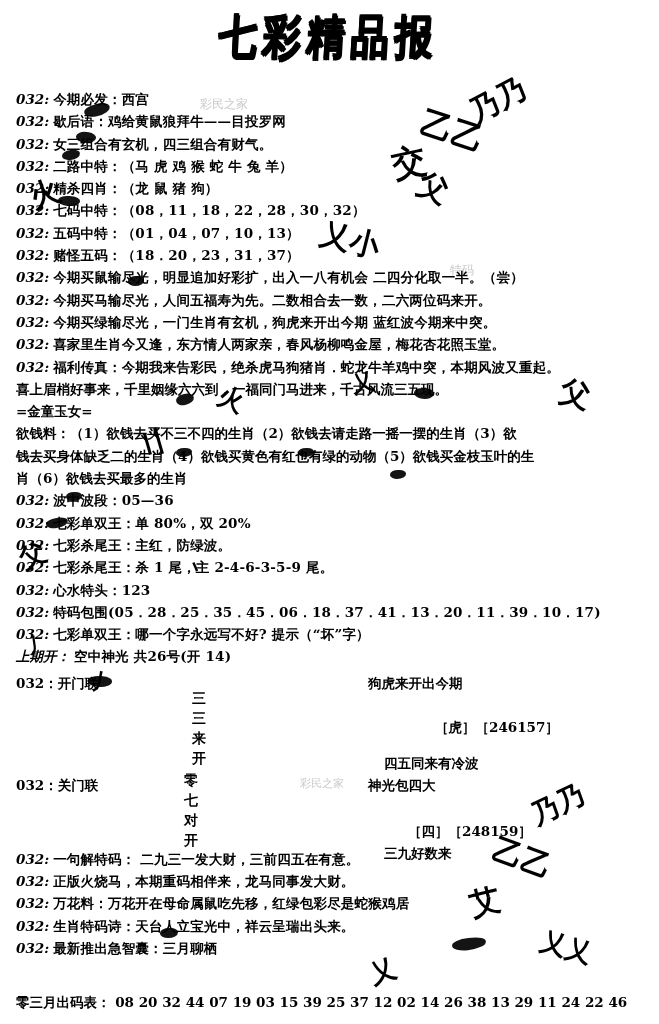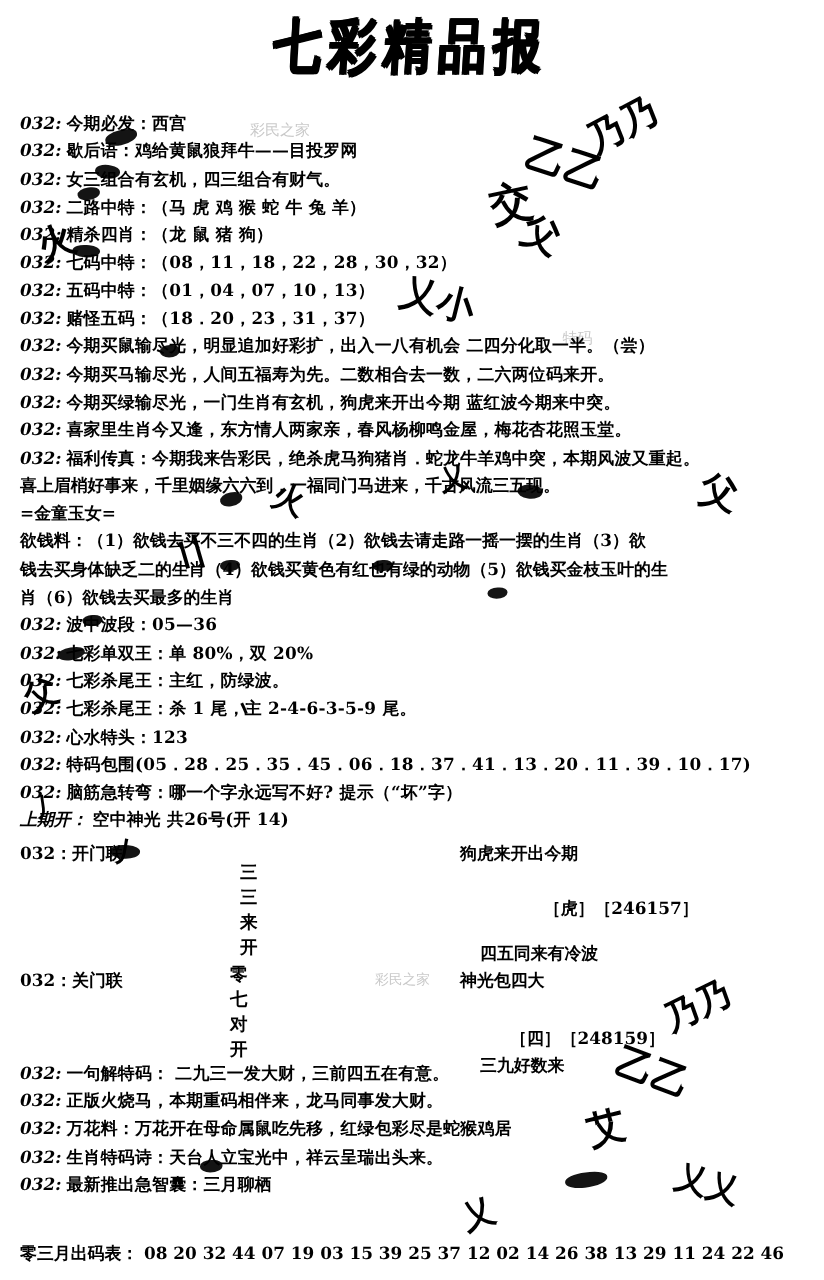--- a/index.html
+++ b/index.html
@@ -237,21 +237,21 @@
     <div class="row">
       <span class="tag">032:</span>
       <span class="txt">心水特头：123</span>
     </div>
     <div class="row">
       <span class="tag">032:</span>
       <span class="txt">特码包围(05．28．25．35．45．06．18．37．41．13．20．11．39．10．17)</span>
     </div>
     <div class="row">
       <span class="tag">032:</span>
-      <span class="txt">脑筋急转弯：哪一个字永远写不好? 提示（“坏”字）</span>
+      <span class="txt">七彩单双王：哪一个字永远写不好? 提示（“坏”字）</span>
     </div>
 
     <div class="row">
       <span class="tag">上期开：</span>
       <span class="txt">空中神光  共26号(开 14)</span>
     </div>
 
     <div class="couplet">
       <div class="cp-label" style="top:2px;">032：开门联</div>
       <div class="cp-vert" style="left:176px; top:18px;">三三来开</div>

